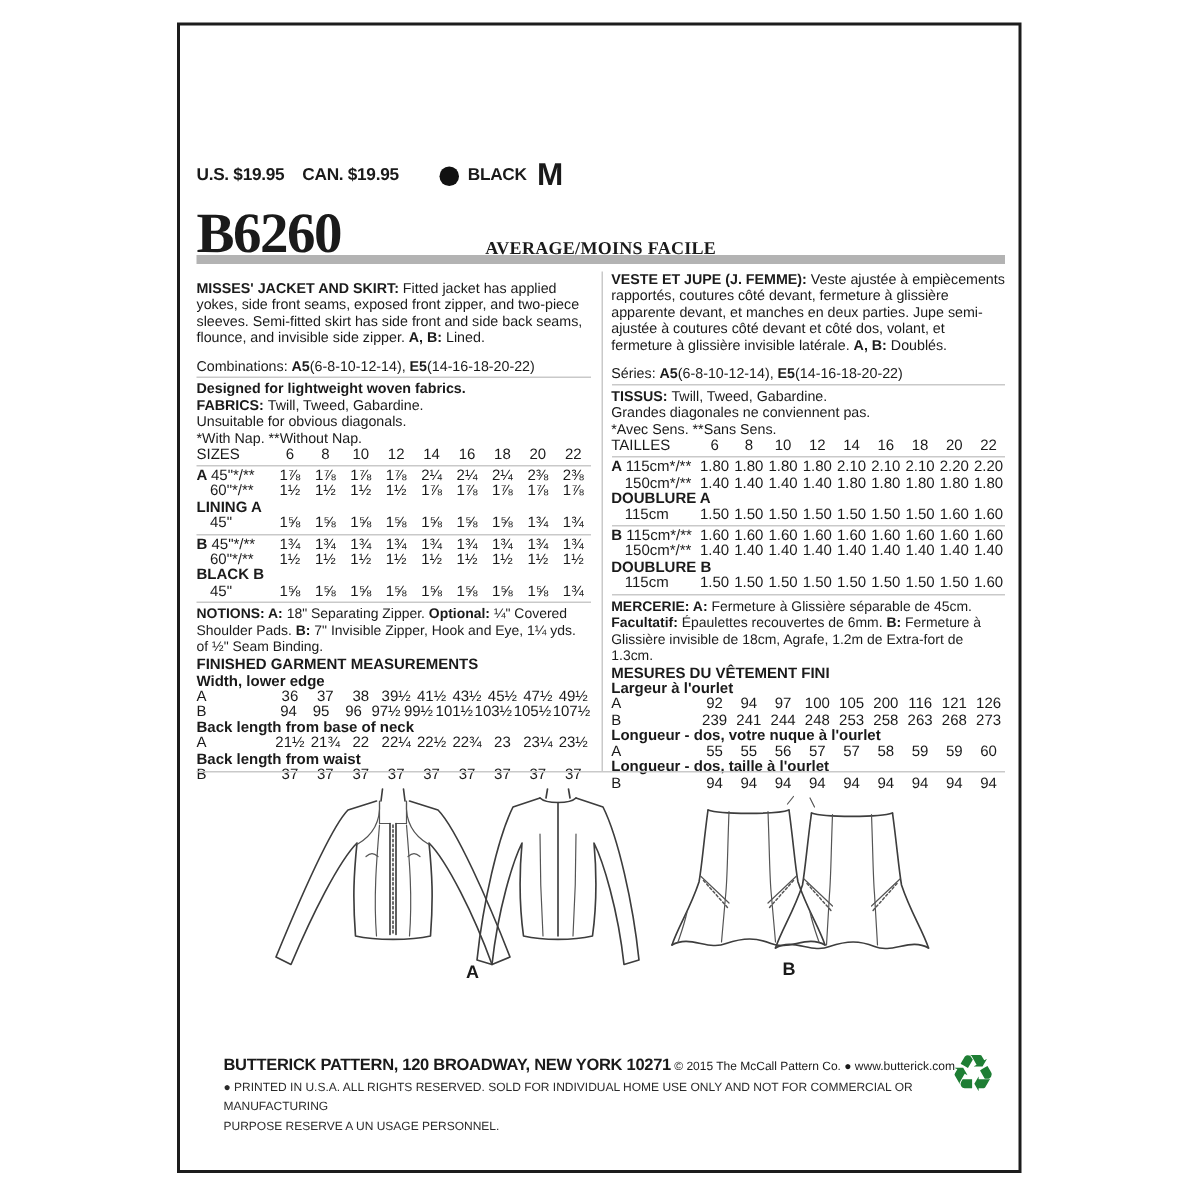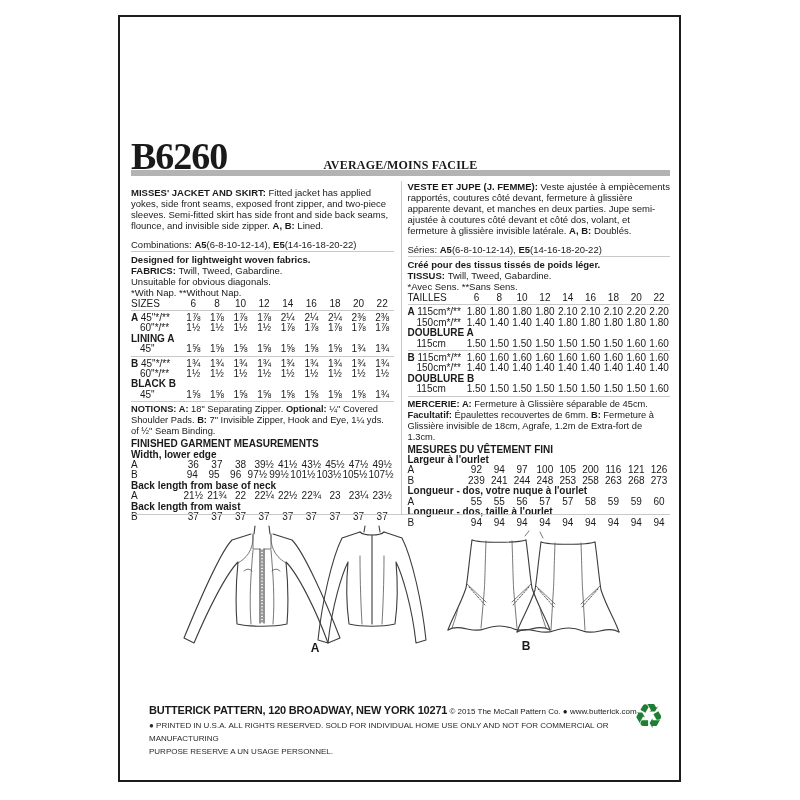--- a/index.html
+++ b/index.html
@@ -51,20 +51,27 @@
   .f-small{font-size:8px;}
   .fline2,.fline3{font-size:8px;line-height:13px;color:#2a2a2a;}
   .recycle{position:absolute;right:15px;top:681px;font-size:34px;line-height:36px;color:#1e7e34;
     font-family:"DejaVu Sans",sans-serif;}
 </style>
 </head>
 <body>
 
 <div class="sheet">
 
+  <div class="price-row">
+    <span class="price-us">U.S. $19.95</span>
+    <span class="price-can">CAN. $19.95</span>
+    <span class="dot"></span>
+    <span class="blacklbl">BLACK</span>
+    <span class="mlbl">M</span>
+  </div>
 
   <div class="title-row">
     <div class="pattern-number">B6260</div>
     <div class="difficulty">AVERAGE/MOINS FACILE</div>
   </div>
   <div class="header-bar"></div>
 
   <div class="colwrap">
     <div class="col en">
       <p class="desc"><span class="b">MISSES' JACKET AND SKIRT: </span><span>Fitted jacket has applied yokes, side front seams, exposed front zipper, and two-piece sleeves. Semi-fitted skirt has side front and side back seams, flounce, and invisible side zipper. </span><span class="b">A, B: </span><span>Lined.</span></p>
@@ -230,22 +237,22 @@
             <div class="tcell">37</div>
             <div class="tcell">37</div>
             <div class="tcell">37</div>
           </div>
         </div>
     </div>
     <div class="col fr">
       <p class="desc"><span class="b">VESTE ET JUPE (J. FEMME): </span><span>Veste ajustée à empiècements rapportés, coutures côté devant, fermeture à glissière apparente devant, et manches en deux parties. Jupe semi-ajustée à coutures côté devant et côté dos, volant, et fermeture à glissière invisible latérale. </span><span class="b">A, B: </span><span>Doublés.</span></p>
       <div class="iline"><span>Séries: </span><span class="b">A5</span><span>(6-8-10-12-14), </span><span class="b">E5</span><span>(14-16-18-20-22)</span></div>
       <div class="rule"></div>
-      <div class="iline"><span class="b">Créé pour des tissus tissés de poids léger.</span></div>
       <div class="iline"><span class="b">TISSUS: </span><span>Twill, Tweed, Gabardine.</span></div>
+      <div class="iline"><span>Grandes diagonales ne conviennent pas.</span></div>
       <div class="iline"><span>*Avec Sens. **Sans Sens.</span></div>
       <div class="table fr">
           <div class="trow">
             <div class="tlab"><span>TAILLES</span></div>
             <div class="tcell">6</div>
             <div class="tcell">8</div>
             <div class="tcell">10</div>
             <div class="tcell">12</div>
             <div class="tcell">14</div>
             <div class="tcell">16</div>

